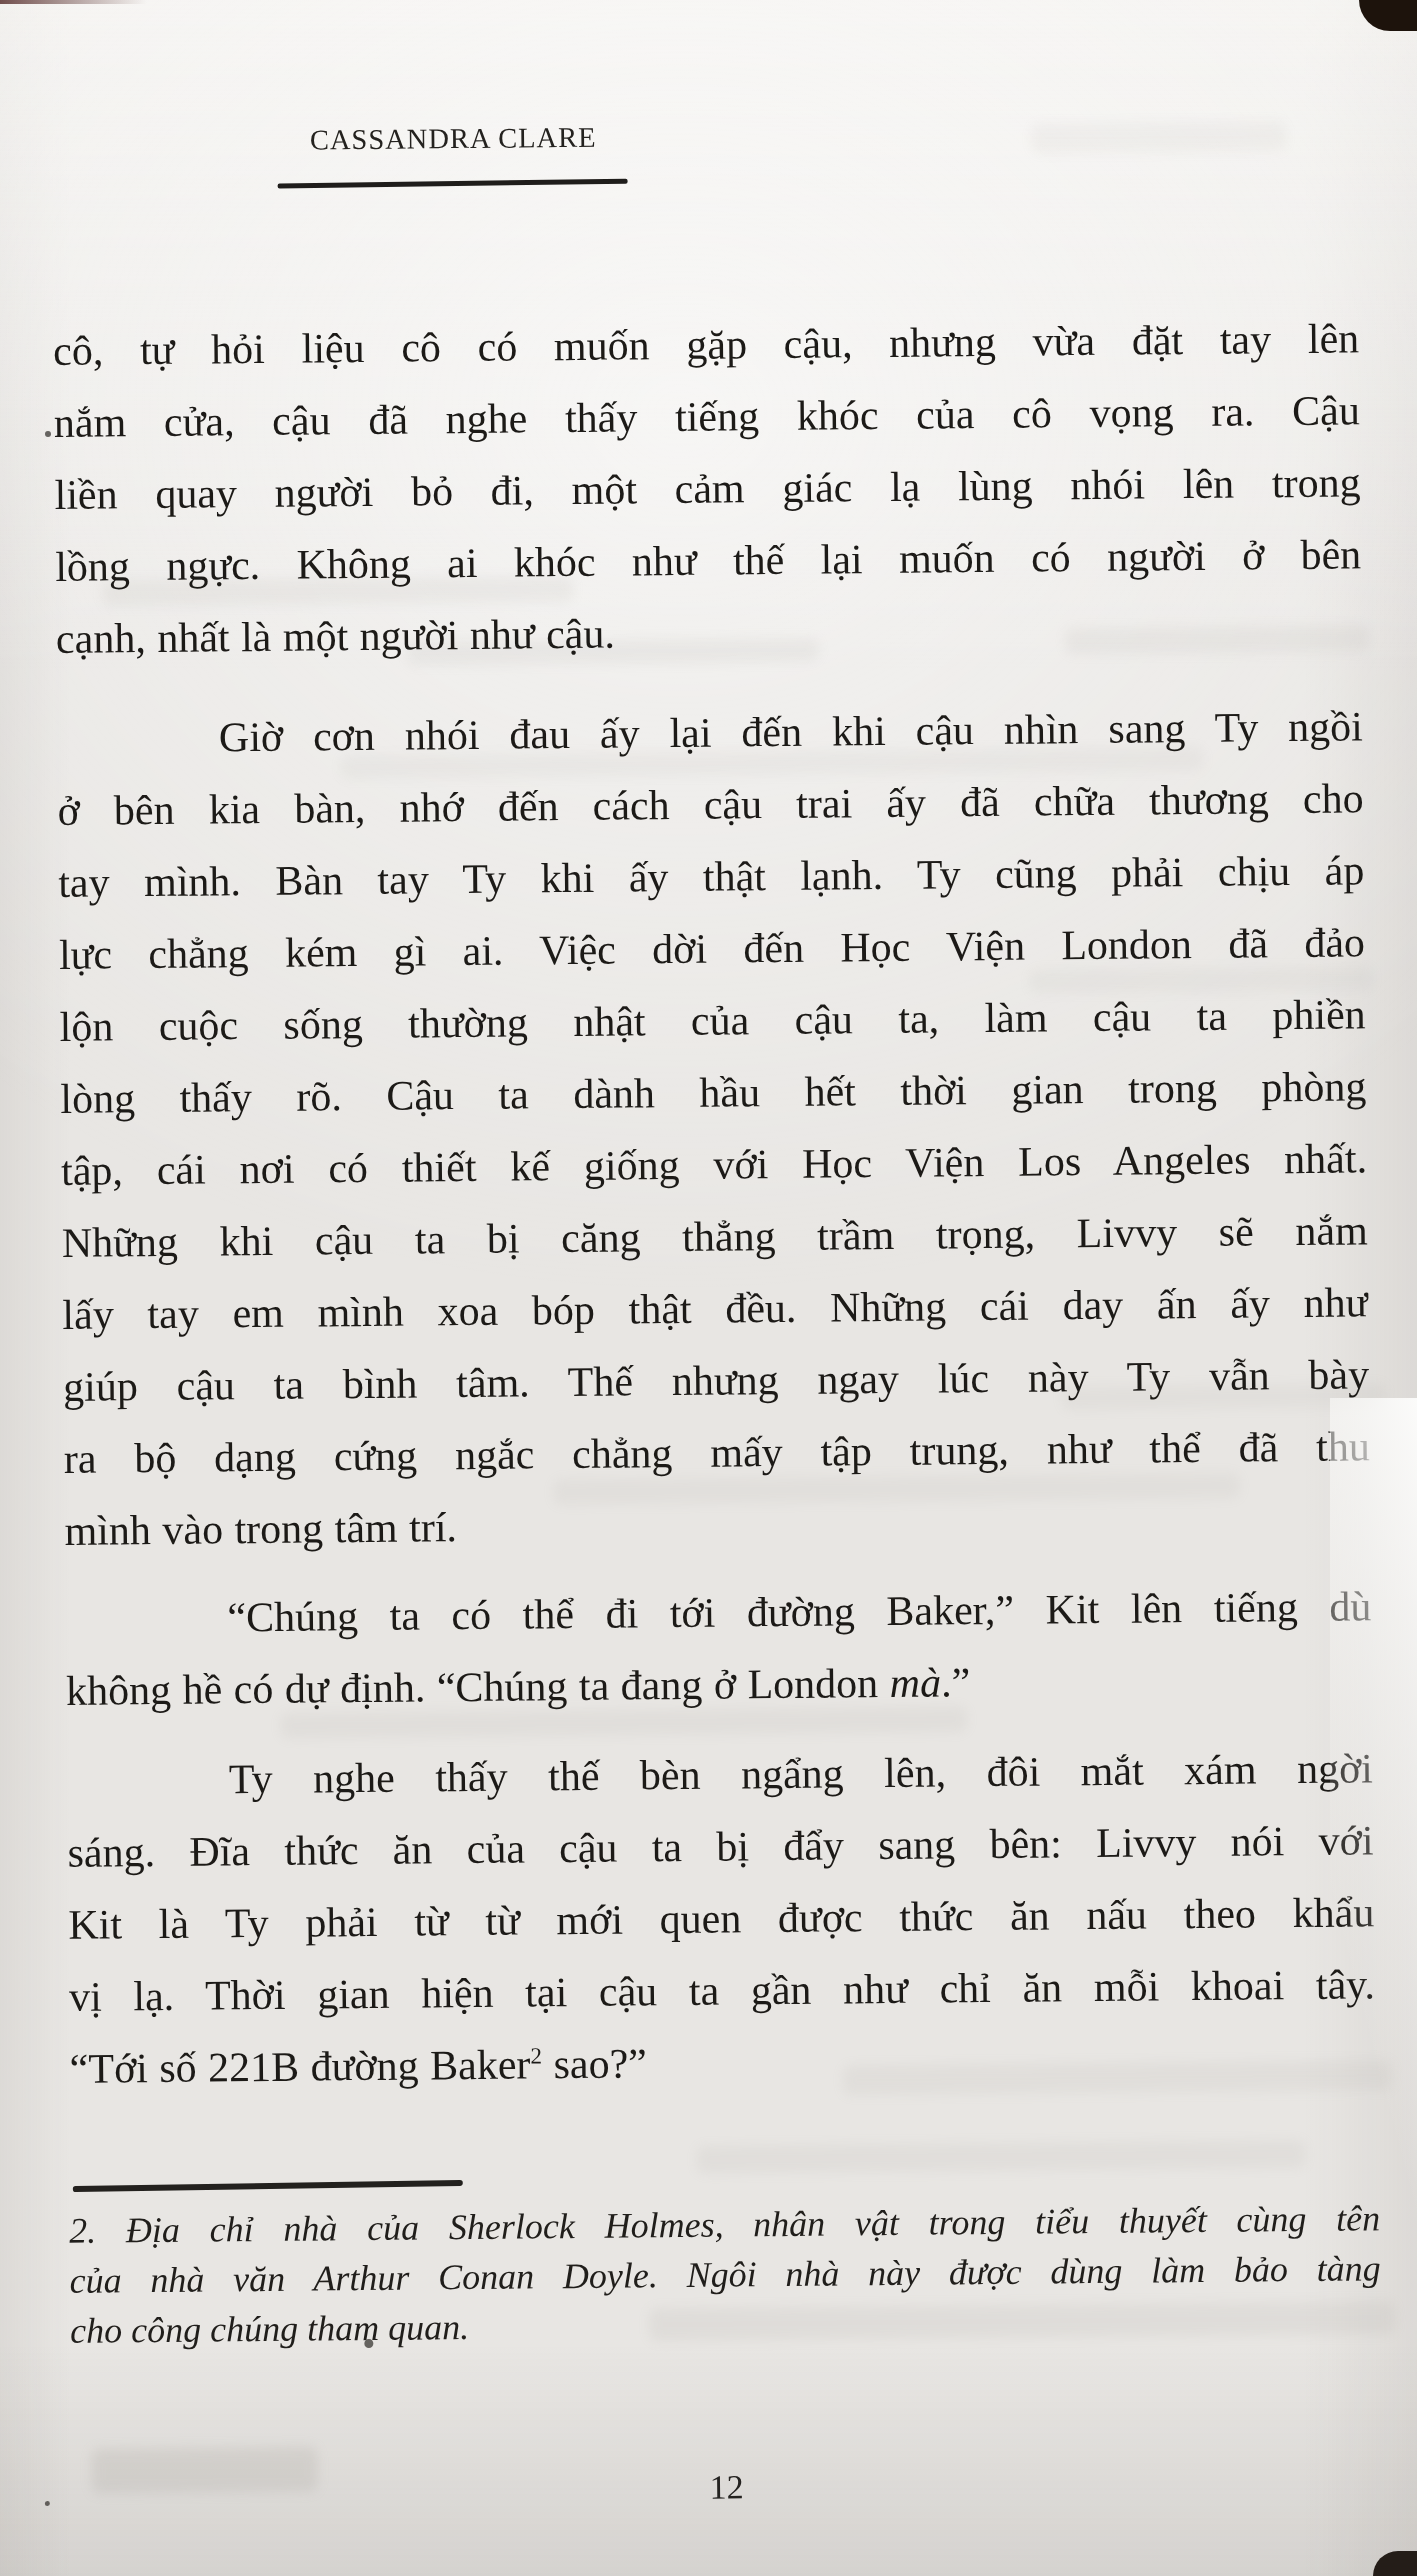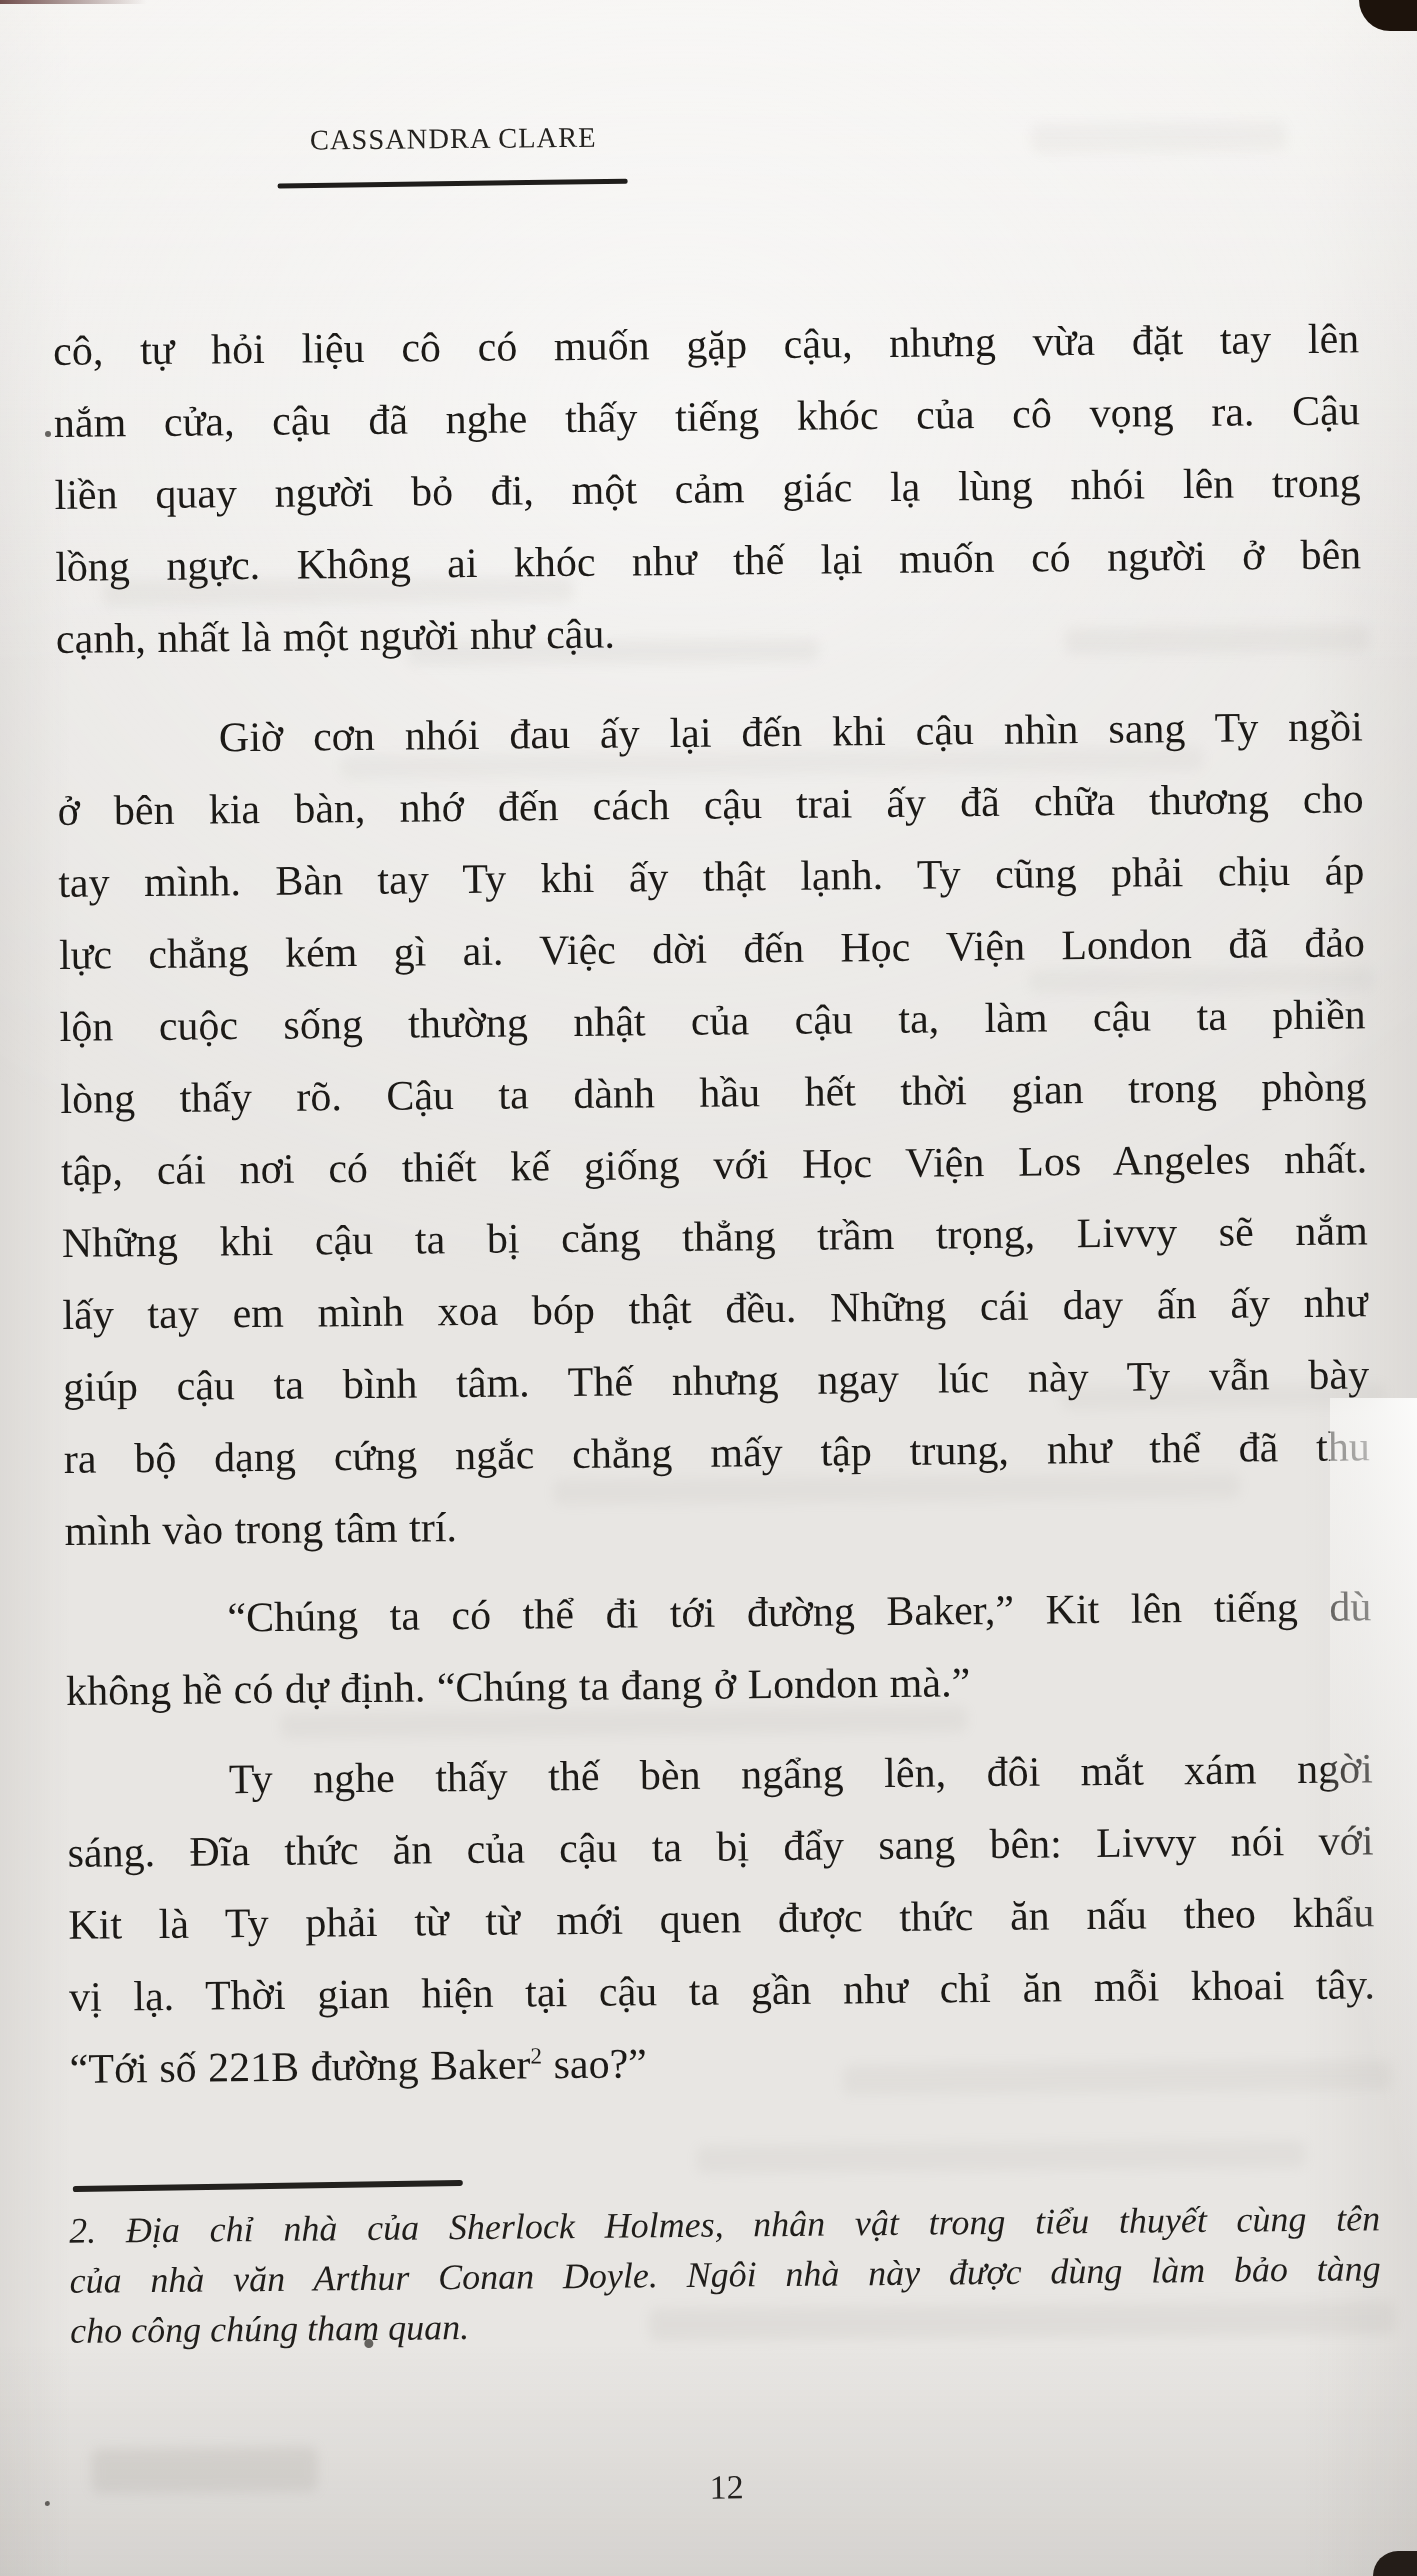--- a/index.html
+++ b/index.html
@@ -29,21 +29,21 @@
   .para{margin:0;}
   .para:nth-child(2){margin-top:27.5px;}
   .para:nth-child(3){margin-top:16.7px;}
   .para:nth-child(4){margin-top:17.7px;}
   .line{
     text-align:justify;text-align-last:justify;height:72px;overflow:hidden;
     word-spacing:1px;
   }
   .line:last-child{text-align-last:left;}
   .para.indent .line:first-child{text-indent:162px;}
-  .it{}
+  .it{font-style:italic;}
   .sup{font-size:0.55em;vertical-align:super;line-height:0;}
   
   .fn-rule{
     position:absolute;top:2178px;left:63px;width:390px;height:5.9px;
     background:#23211e;border-radius:2.9px;transform:rotate(-0.35deg);
   }
   #footnote{
     position:absolute;top:2199px;left:59px;width:1311px;
     font-size:36px;line-height:50px;font-style:italic;color:#201e1b;
   }

